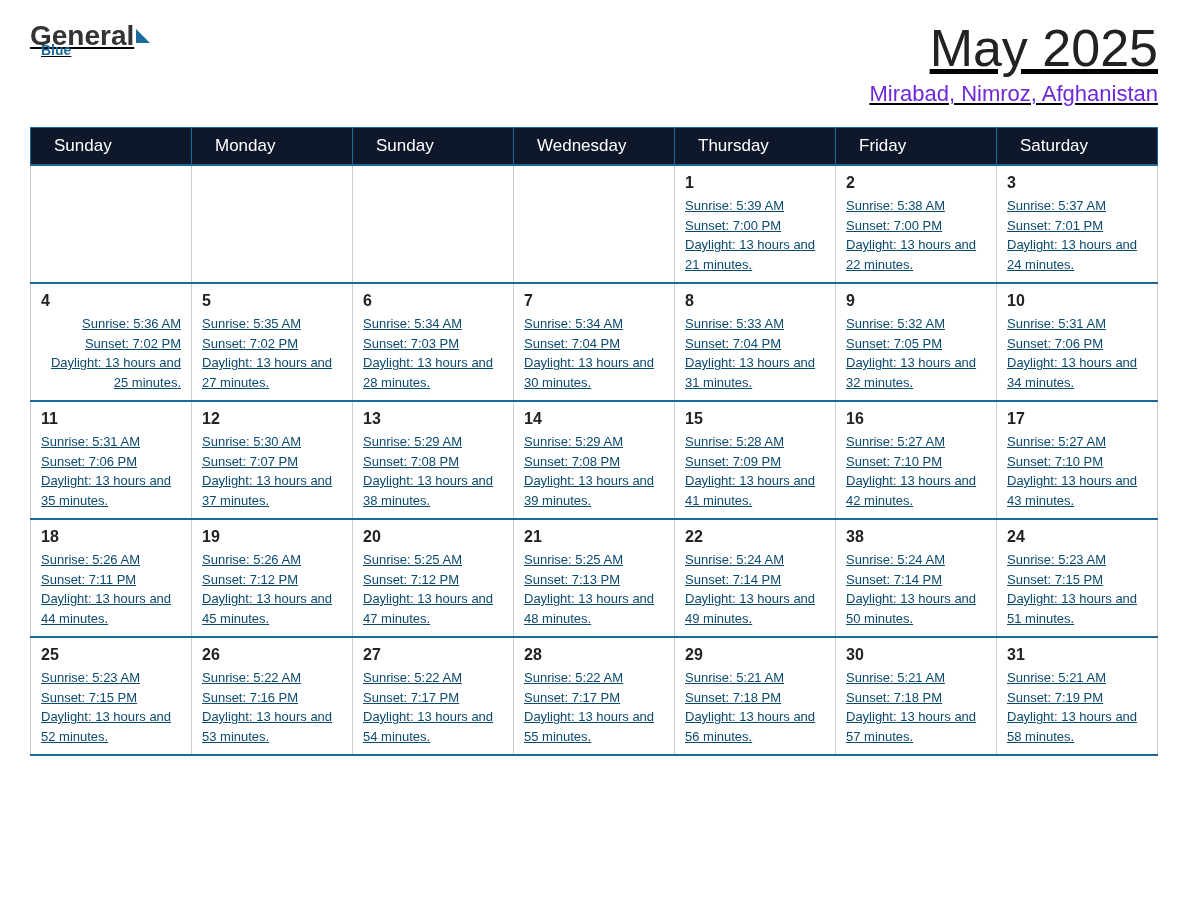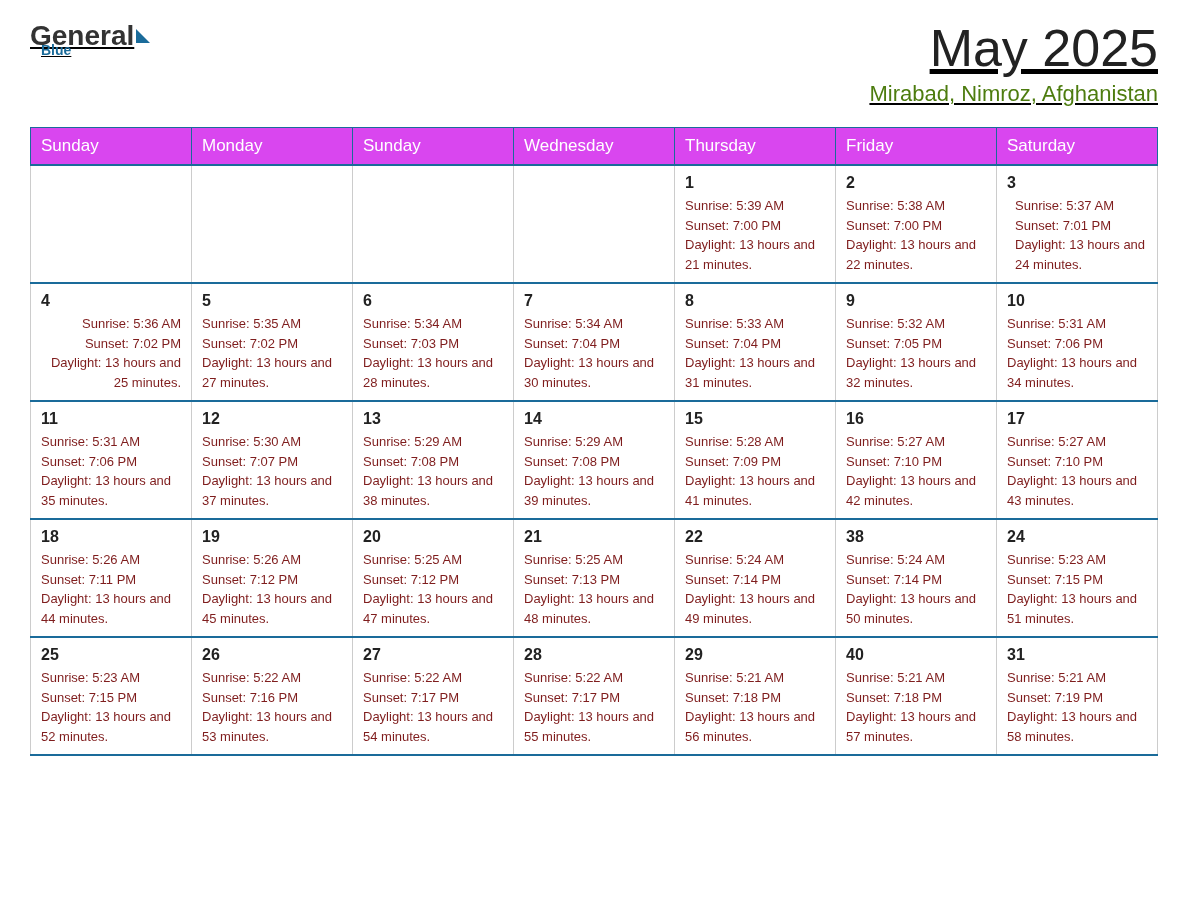--- a/index.html
+++ b/index.html
@@ -55,34 +55,34 @@
       text-align: right;
     }
     .month-year {
       font-size: 52px;
       font-weight: normal;
       color: #222;
       line-height: 1.1;
     }
     .location {
       font-size: 22px;
-      color: #4d7c0f;
+      color: #6d28d9;
       margin-top: 4px;
     }
     .calendar {
       width: 100%;
       border-collapse: collapse;
       border: 1px solid #aaa;
     }
     .calendar th {
-      background-color: #d946ef;
+      background-color: #0f172a;
       color: #fff;
       font-size: 17px;
       font-weight: normal;
-      padding: 8px 10px;
+      padding: 8px 23px;
       border: 1px solid #1a6b9a;
       text-align: left;
     }
     .calendar td {
       vertical-align: top;
       border: 1px solid #ccc;
       padding: 8px 10px;
       width: 14.28%;
       min-height: 100px;
     }
@@ -90,22 +90,23 @@
       border-bottom: 2px solid #1a6b9a;
     }
     .day-number {
       font-size: 16px;
       font-weight: bold;
       color: #222;
       margin-bottom: 4px;
     }
     .day-info {
       font-size: 13px;
-      color: #7f1d1d;
+      color: #0c4a6e;
       line-height: 1.5;
+      text-decoration: underline;
     }
     .empty-cell {
       background: #fff;
     }
     td.has-content {
       background: #fff;
     }
   </style>
 </head>
 <body>
@@ -151,21 +152,21 @@
 Daylight: 13 hours and 21 minutes.</div>
         </td>
         <td class="has-content">
           <div class="day-number">2</div>
           <div class="day-info" style="white-space: pre-line;">Sunrise: 5:38 AM
 Sunset: 7:00 PM
 Daylight: 13 hours and 22 minutes.</div>
         </td>
         <td class="has-content">
           <div class="day-number">3</div>
-          <div class="day-info" style="white-space: pre-line; margin-left: 8px;">Sunrise: 5:37 AM
+          <div class="day-info" style="white-space: pre-line;">Sunrise: 5:37 AM
 Sunset: 7:01 PM
 Daylight: 13 hours and 24 minutes.</div>
         </td>
       </tr>
       <tr>
         <td class="has-content">
           <div class="day-number">4</div>
           <div class="day-info" style="white-space: pre-line; text-align: right;">Sunrise: 5:36 AM
 Sunset: 7:02 PM
 Daylight: 13 hours and 25 minutes.</div>
@@ -320,21 +321,21 @@
 Sunset: 7:17 PM
 Daylight: 13 hours and 55 minutes.</div>
         </td>
         <td class="has-content">
           <div class="day-number">29</div>
           <div class="day-info" style="white-space: pre-line;">Sunrise: 5:21 AM
 Sunset: 7:18 PM
 Daylight: 13 hours and 56 minutes.</div>
         </td>
         <td class="has-content">
-          <div class="day-number">40</div>
+          <div class="day-number">30</div>
           <div class="day-info" style="white-space: pre-line;">Sunrise: 5:21 AM
 Sunset: 7:18 PM
 Daylight: 13 hours and 57 minutes.</div>
         </td>
         <td class="has-content">
           <div class="day-number">31</div>
           <div class="day-info" style="white-space: pre-line;">Sunrise: 5:21 AM
 Sunset: 7:19 PM
 Daylight: 13 hours and 58 minutes.</div>
         </td>

